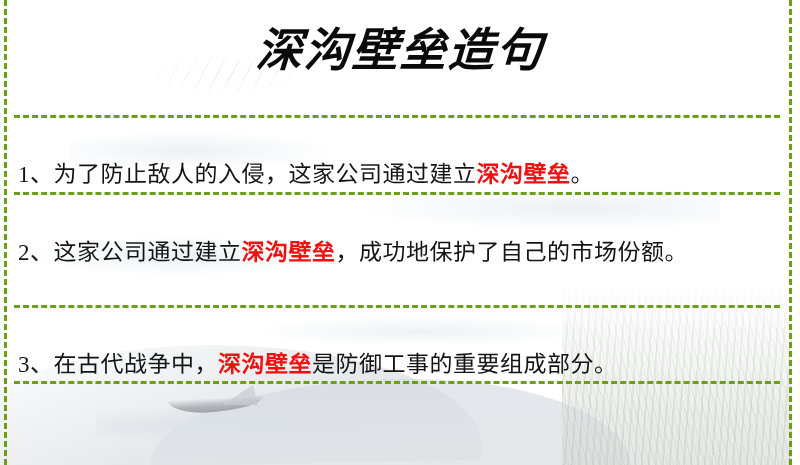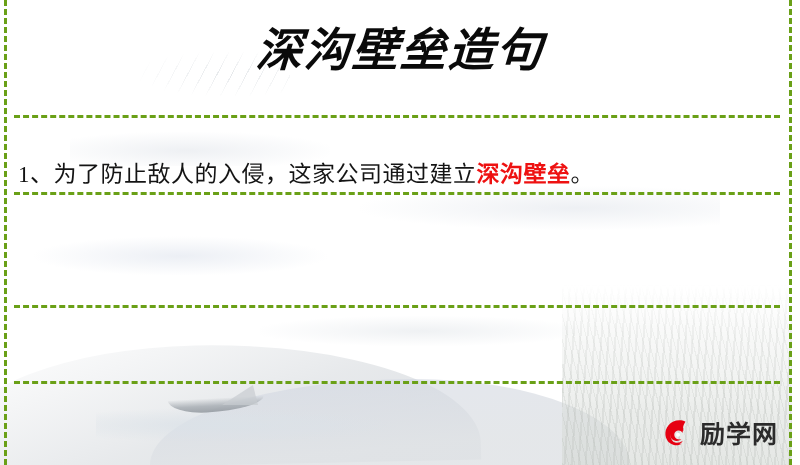--- a/index.html
+++ b/index.html
@@ -256,31 +256,28 @@
     <div class="title">深沟壁垒造句</div>
 
     <div class="divider d1"></div>
 
     <p class="sentence s1">
       <span>1、</span><span>为了防止敌人的入侵，这家公司通过建立</span><span class="idiom">深沟壁垒</span><span>。</span>
     </p>
 
     <div class="divider d2"></div>
 
+    <p class="sentence s2">
+      <span>2、</span><span>这家公司通过建立</span><span class="idiom">深沟壁垒</span><span>，成功地保护了自己的市场份额。</span>
+    </p>
 
     <div class="divider d3"></div>
 
+    <p class="sentence s3">
+      <span>3、</span><span>在古代战争中，</span><span class="idiom">深沟壁垒</span><span>是防御工事的重要组成部分。</span>
+    </p>
 
     <div class="divider d4"></div>
 
   </div>
 
-  <div class="logo">
-    <svg class="logo-mark" viewBox="0 0 100 100" aria-hidden="true">
-      <path d="M78 14 C62 6 40 10 28 24 C14 40 16 66 34 78 C44 85 58 85 68 78 C56 82 44 78 38 68 C31 57 35 42 46 36 C55 31 66 33 72 41 C68 30 74 20 78 14 Z" fill="#e60012"></path>
-      <path d="M72 34 C62 26 46 28 38 38 C30 48 32 62 42 68 C50 73 60 71 66 65 C57 68 49 64 46 57 C43 49 48 41 56 40 C62 39 67 42 69 47 C70 42 71 37 72 34 Z" fill="#e60012"></path>
-      <path d="M40 72 C50 78 62 76 70 70 C66 78 56 84 46 82 C42 81 40 77 40 72 Z" fill="#e60012"></path>
-      <circle cx="56" cy="52" r="6" fill="#ffffff"></circle>
-    </svg>
-    <span class="logo-text">励学网</span>
-  </div>
 
 </div>
 
 </body></html>

